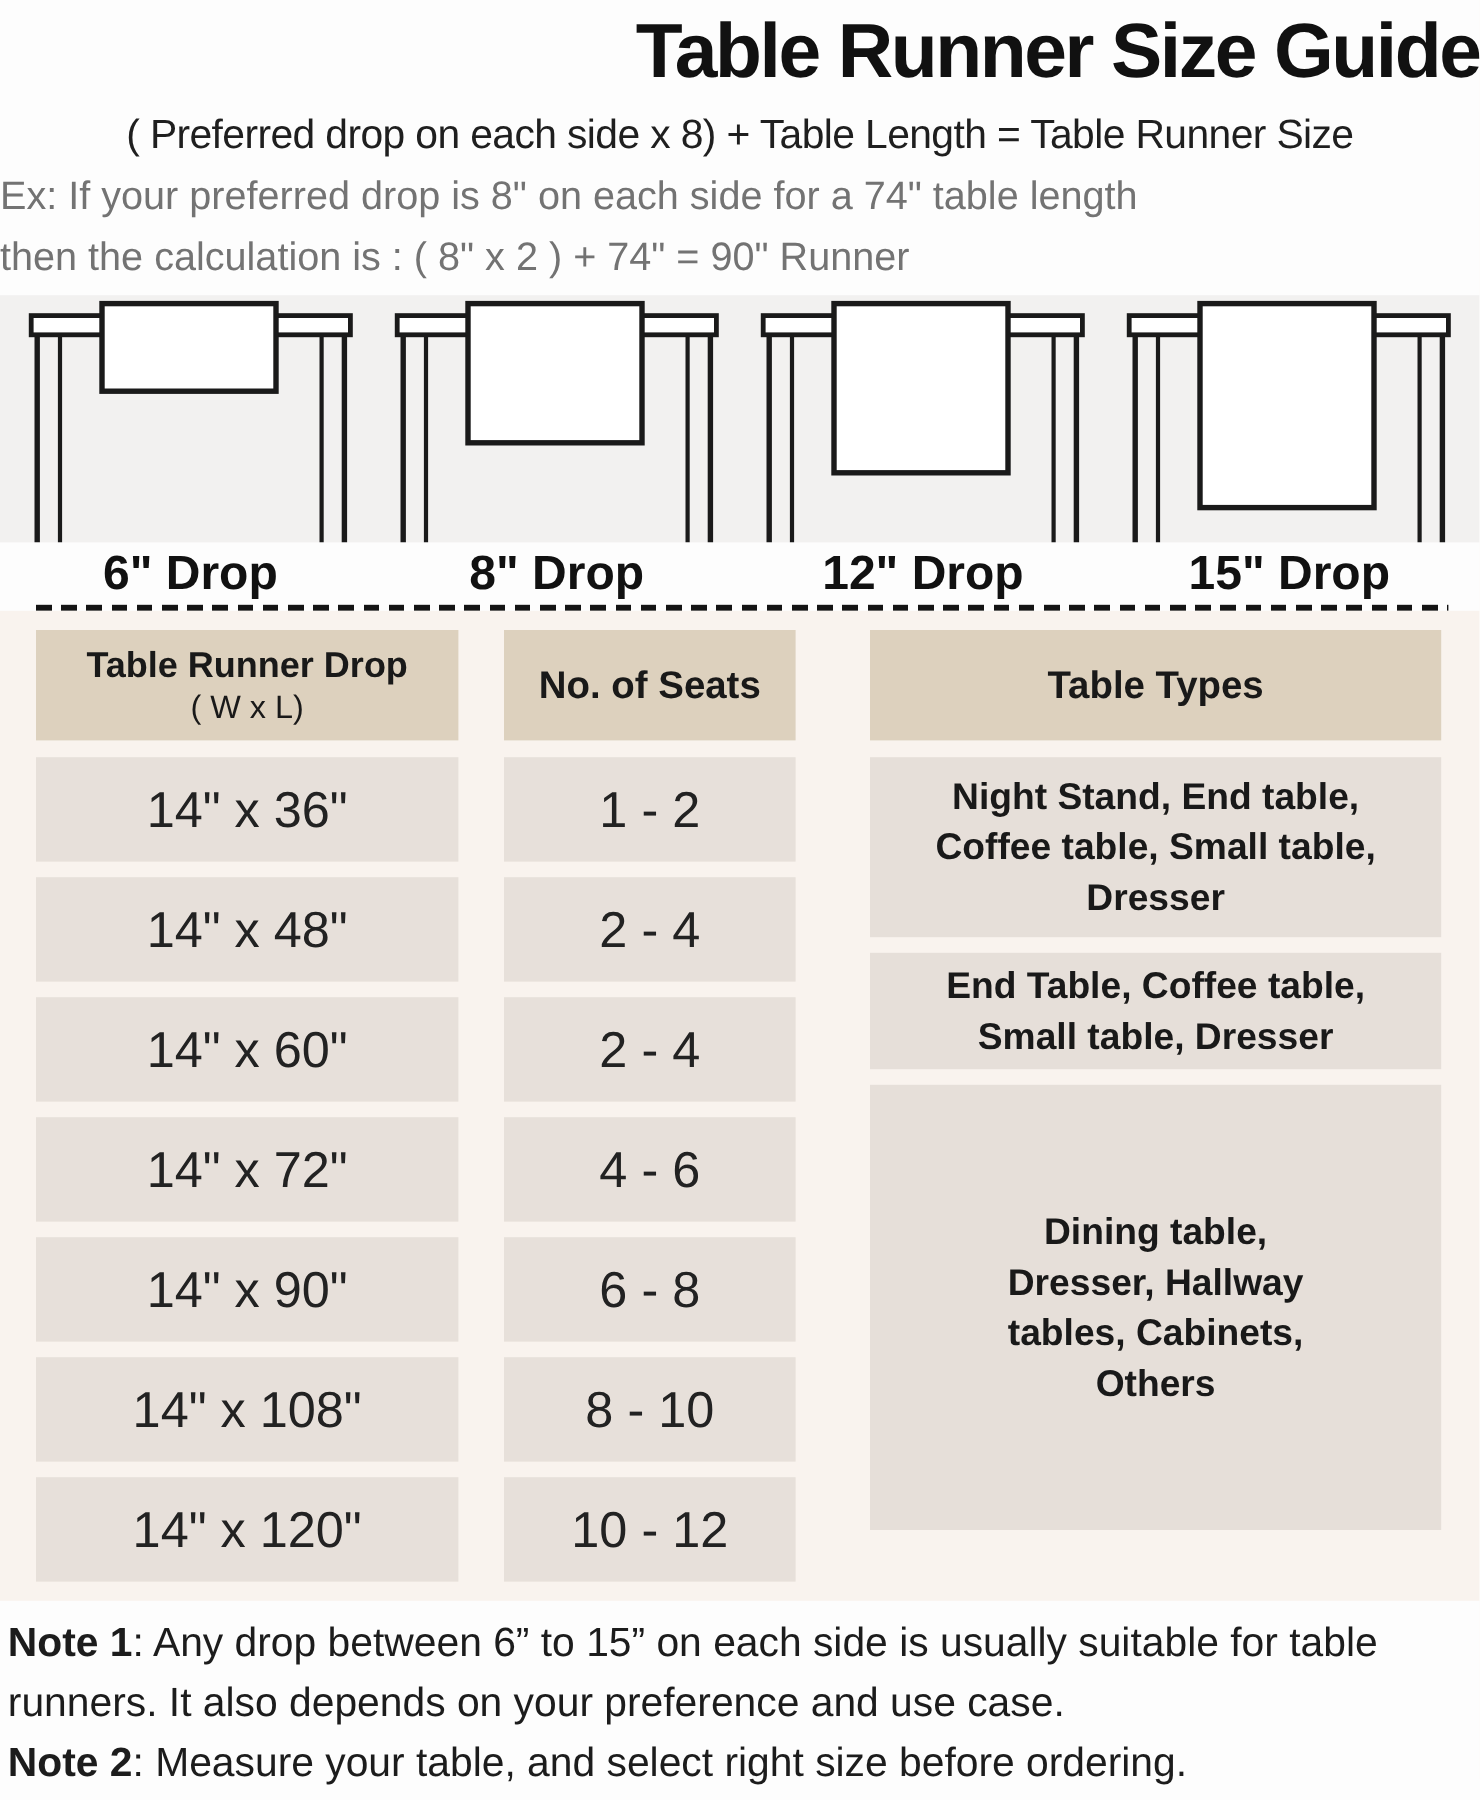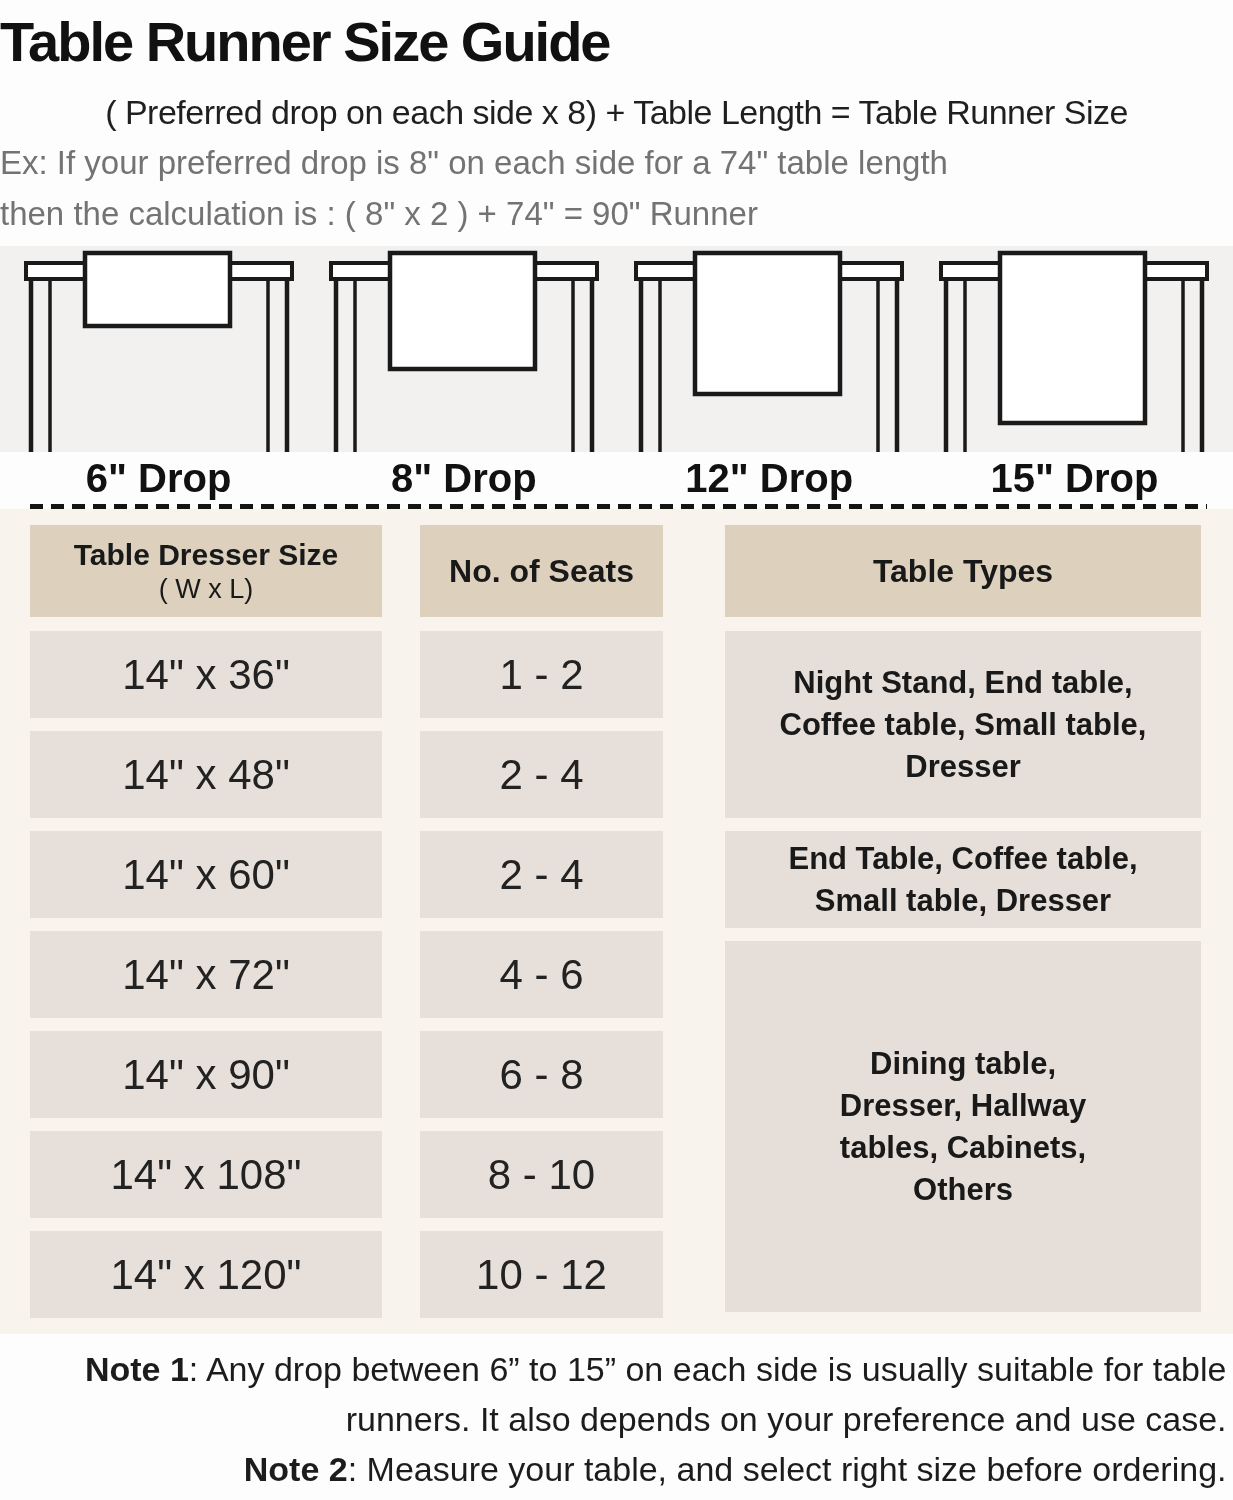--- a/index.html
+++ b/index.html
@@ -5,22 +5,22 @@
   html, body {
     margin: 0;
     width: 1233px;
     height: 1500px;
     background: #fdfdfd;
     font-family: "Liberation Sans", sans-serif;
     color: #1a1a1a;
     overflow: hidden;
   }
   .page-title {
-    text-align: left;
-    font-size: 56px;
+    text-align: right;
+    font-size: 64px;
     font-weight: 800;
     letter-spacing: -2px;
     margin-top: 2px;
     line-height: 80px;
     color: #111;
   }
   .formula {
     text-align: center;
     font-size: 34px;
     letter-spacing: -0.5px;
@@ -99,27 +99,27 @@
   }
   .col .data-cell:last-child { margin-bottom: 0; }
   .types-cell {
     background: #e6dfd9;
     font-size: 31px;
     font-weight: bold;
     line-height: 42px;
     color: #191919;
     margin-bottom: 13px;
   }
-  .types-a { height: 187px; padding: 0 24px; }
+  .types-a { height: 150px; padding: 0 24px; }
   .types-b { height: 97px;  padding: 0 22px; }
   .types-c { height: 371px; padding: 0 84px; margin-bottom: 0; }
   .notes {
     margin: 10px auto 0;
     width: 1220px;
-    text-align: right;
+    text-align: left;
     font-size: 34px;
     line-height: 50px;
     color: #1c1c1c;
   }
   .note-label { font-weight: bold; }
 </style>
 </head>
 <body>
 
 <div class="page-title">Table Runner Size Guide</div>
@@ -178,21 +178,21 @@
   <div class="drop-label">12" Drop</div>
   <div class="drop-label">15" Drop</div>
 </div>
 
 <div class="dashed-divider"></div>
 
 <div class="size-section">
 
   <div class="col col-sizes">
     <div class="cell header-cell">
-      <div class="h-main">Table Dresser Size</div>
+      <div class="h-main">Table Runner Drop</div>
       <div class="h-sub">( W x L)</div>
     </div>
     <div class="cell data-cell">14" x 36"</div>
     <div class="cell data-cell">14" x 48"</div>
     <div class="cell data-cell">14" x 60"</div>
     <div class="cell data-cell">14" x 72"</div>
     <div class="cell data-cell">14" x 90"</div>
     <div class="cell data-cell">14" x 108"</div>
     <div class="cell data-cell">14" x 120"</div>
   </div>

